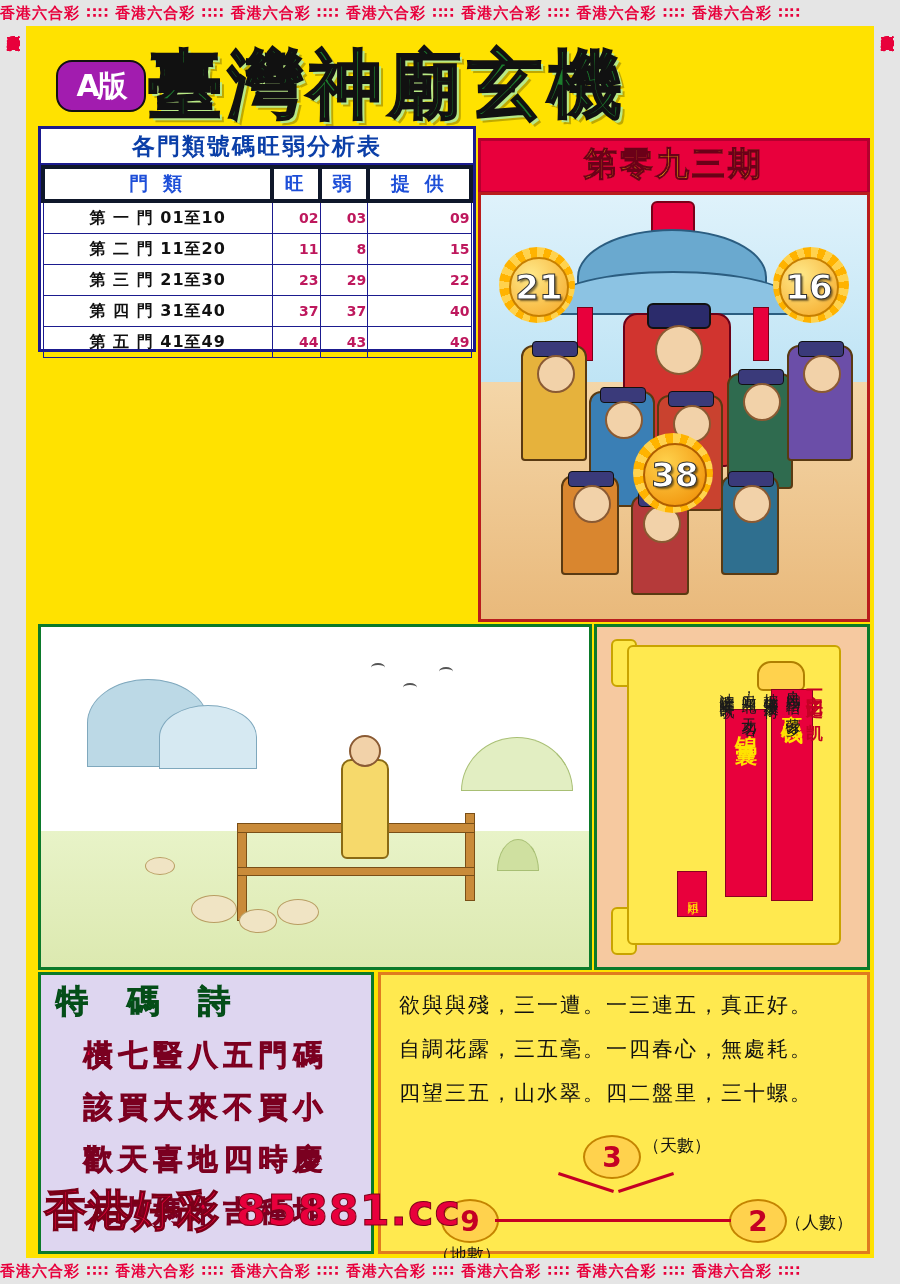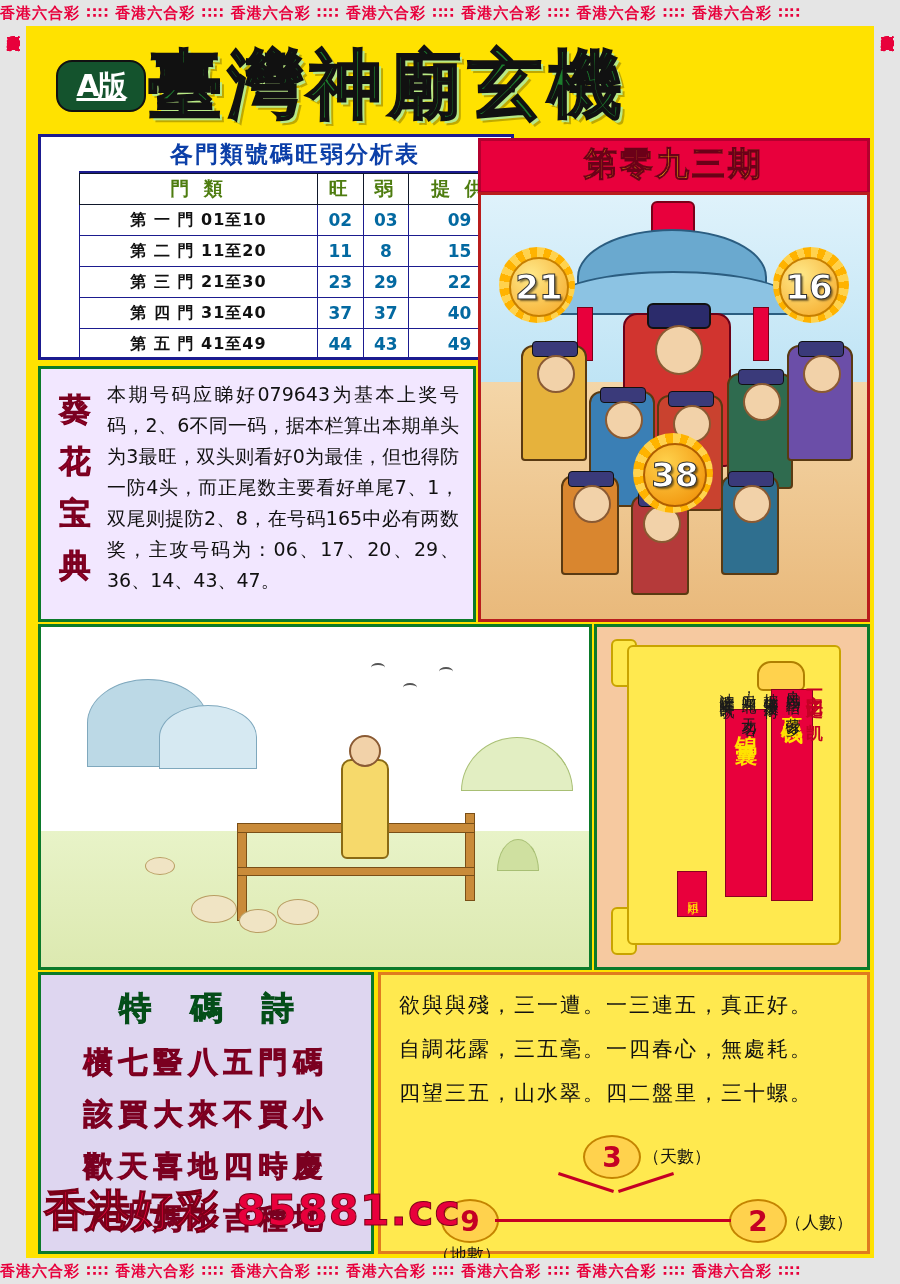--- a/index.html
+++ b/index.html
@@ -13,33 +13,33 @@
   .edge{position:absolute;background:#e5e5e5;color:#e8003c;font-weight:bold;overflow:hidden;}
   .edge-top{left:0;top:0;width:900px;height:26px;line-height:26px;font-size:15px;white-space:nowrap;letter-spacing:1px;}
   .edge-bottom{left:0;bottom:0;width:900px;height:26px;line-height:26px;font-size:15px;white-space:nowrap;letter-spacing:1px;}
   .edge-left{left:0;top:26px;width:26px;height:1232px;}
   .edge-right{right:0;top:26px;width:26px;height:1232px;}
   .vtext{writing-mode:vertical-rl;text-orientation:upright;font-size:13px;font-weight:bold;color:#e8003c;line-height:26px;letter-spacing:0px;height:1232px;}
   
   .page{position:absolute;left:26px;top:26px;width:848px;height:1232px;background:#ffe200;}
   
   .title-band{position:absolute;left:10px;top:6px;width:828px;height:100px;background:#ffe200;}
-  .ver-badge{position:absolute;left:20px;top:28px;width:86px;height:48px;background:#14532d;border-radius:16px;color:#fff;
-    font-size:30px;font-weight:bold;text-align:center;line-height:48px;letter-spacing:-2px;border:2px solid #111;text-decoration:underline;}
+  .ver-badge{position:absolute;left:20px;top:28px;width:86px;height:48px;background:#a21caf;border-radius:16px;color:#fff;
+    font-size:30px;font-weight:bold;text-align:center;line-height:48px;letter-spacing:-2px;border:2px solid #111;}
   .big-title{position:absolute;left:112px;top:6px;width:700px;height:92px;
     font-family:"DejaVu Sans","Liberation Sans",sans-serif;
     font-size:74px;font-weight:bold;color:#1c7f2e;line-height:92px;letter-spacing:6px;
     -webkit-text-stroke:2px #111;text-shadow:3px 3px 0 #b8e986,5px 5px 0 rgba(0,0,0,.25);white-space:nowrap;}
   
-  .tbl-box{position:absolute;left:12px;top:108px;width:432px;height:220px;background:#fff;border:3px solid #1b1b8f;padding-left:38px;}
+  .tbl-box{position:absolute;left:12px;top:100px;width:432px;height:220px;background:#fff;border:3px solid #1b1b8f;}
   .tbl-title{height:34px;line-height:34px;text-align:center;font-size:23px;font-weight:bold;color:#0b3fa8;
     border-bottom:2px solid #1b1b8f;letter-spacing:2px;background:#fff;}
   table.analysis{width:100%;border-collapse:collapse;font-size:18px;}
-  table.analysis th{font-size:19px;font-weight:bold;color:#4d7c0f;border:1px solid #0f172a;height:28px;background:#fff;letter-spacing:4px;}
-  table.analysis td{border:1px solid #1b1b8f;height:28px;text-align:center;font-size:17px;font-weight:bold;color:#0369a1;}
+  table.analysis th{font-size:19px;font-weight:bold;color:#1d4ed8;border:4px solid #0f172a;height:28px;background:#fff;letter-spacing:4px;}
+  table.analysis td{border:1px solid #1b1b8f;height:28px;text-align:right;font-size:14px;font-weight:bold;color:#be185d;}
   table.analysis td.lbl{color:#111;font-size:16px;letter-spacing:1px;text-align:center;}
   table.analysis td.lbl .rng{font-size:16px;color:#111;}
   
   .sun-box{position:absolute;left:12px;top:340px;width:432px;height:250px;background:#f2e7ff;border:3px solid #0b7a2a;}
   .sun-label{position:absolute;left:6px;top:14px;width:56px;height:220px;color:#e8003c;font-size:31px;font-weight:bold;
     text-align:center;line-height:52px;letter-spacing:0;-webkit-text-stroke:1px #7a0020;}
   .sun-text{position:absolute;left:66px;top:10px;width:352px;height:232px;font-size:19px;line-height:31px;color:#111;
     text-align:justify;font-family:"DejaVu Sans","Liberation Sans",sans-serif;}
   
   .issue-band{position:absolute;left:452px;top:112px;width:386px;height:50px;background:#e8003c;border:3px solid #b3002e;}
@@ -88,21 +88,21 @@
   .red-strip span{display:block;writing-mode:vertical-rl;text-orientation:upright;color:#ffe200;font-size:22px;font-weight:bold;
     margin:8px auto 0;letter-spacing:8px;}
   .poem-cols{position:absolute;left:46px;top:34px;width:150px;height:250px;display:flex;flex-direction:row-reverse;gap:2px;}
   .poem-col{writing-mode:vertical-rl;text-orientation:upright;font-size:15px;line-height:20px;color:#1a1a1a;letter-spacing:2px;}
   .poem-col.hl{color:#c40024;font-weight:bold;font-size:17px;}
   .ingot{position:absolute;right:34px;top:14px;width:44px;height:26px;background:#ffd24d;border:2px solid #b07f00;border-radius:14px 14px 6px 6px;}
   .miss-badge{position:absolute;left:48px;bottom:26px;width:28px;height:44px;background:#e8003c;border:1px solid #8a0020;
     writing-mode:vertical-rl;text-orientation:upright;color:#ffe200;font-size:11px;text-align:center;line-height:28px;}
   
   .poem-box{position:absolute;left:12px;top:946px;width:330px;height:276px;background:#ded6f0;border:3px solid #0b7a2a;}
-  .poem-title{text-align:center;font-size:32px;font-weight:bold;color:#0b7a2a;letter-spacing:14px;margin-top:12px;padding-left:15px;
+  .poem-title{text-align:left;font-size:32px;font-weight:bold;color:#0b7a2a;letter-spacing:14px;margin-top:5px;padding-left:15px;
     -webkit-text-stroke:1px #044d18;}
   .poem-line{text-align:center;font-size:29px;font-weight:bold;color:#e8003c;letter-spacing:6px;margin-top:12px;
     -webkit-text-stroke:1px #7a0020;}
   
   .verse-box{position:absolute;left:352px;top:946px;width:486px;height:276px;background:#ffe94f;border:3px solid #e07b1f;}
   .verse-line{font-size:21px;color:#111;margin:16px 0 0 18px;letter-spacing:2px;}
   .num-oval{position:absolute;width:54px;height:40px;border-radius:50%;background:#ffd24d;border:2px solid #c48400;
     display:flex;align-items:center;justify-content:center;font-size:28px;font-weight:bold;color:#c40024;}
   .num-cap{position:absolute;font-size:17px;color:#111;}
   .connector{position:absolute;height:3px;background:#c40024;}
@@ -169,24 +169,20 @@
       <tr>
         <td class="lbl"><span>第 五 門</span> <span class="rng">41至49</span></td>
         <td>44</td>
         <td>43</td>
         <td>49</td>
       </tr>
     </tbody>
       </table>
   </div>
 
-  <div class="sun-box">
-    <div class="sun-label">葵花宝典</div>
-    <div class="sun-text">本期号码应睇好079643为基本上奖号码，2、6不同一码，据本栏算出本期单头为3最旺，双头则看好0为最佳，但也得防一防4头，而正尾数主要看好单尾7、1，双尾则提防2、8，在号码165中必有两数奖，主攻号码为：06、17、20、29、36、14、43、47。</div>
-  </div>
 
   <div class="issue-band">
     <div class="issue-text">第零九三期</div>
   </div>
 
   <div class="pic-temple">
     <div class="sky"></div>
     <div class="ground"></div>
     <div class="shrine"></div>
     <div class="roof"></div>
@@ -293,21 +289,21 @@
     <div class="poem-line">歡天喜地四時慶</div>
     <div class="poem-line">大力媽木吉種地</div>
   </div>
 
   <div class="verse-box">
     <div class="verse-line">欲與與殘，三一遭。一三連五，真正好。</div>
     <div class="verse-line">自調花露，三五毫。一四春心，無處耗。</div>
     <div class="verse-line">四望三五，山水翠。四二盤里，三十螺。</div>
 
     <div class="num-oval" style="left:202px;top:160px;">3</div>
-    <div class="num-cap" style="left:262px;top:170px;">（天數）</div>
+    <div class="num-cap" style="left:262px;top:159px;">（天數）</div>
     <div class="connector" style="left:176px;top:206px;width:58px;transform:rotate(18deg);"></div>
     <div class="connector" style="left:236px;top:206px;width:58px;transform:rotate(-18deg);"></div>
 
     <div class="num-oval" style="left:60px;top:224px;">9</div>
     <div class="num-cap" style="left:52px;top:268px;">（地數）</div>
 
     <div class="num-oval" style="left:348px;top:224px;">2</div>
     <div class="num-cap" style="left:404px;top:236px;">（人數）</div>
 
     <div class="connector" style="left:114px;top:244px;width:236px;"></div>

